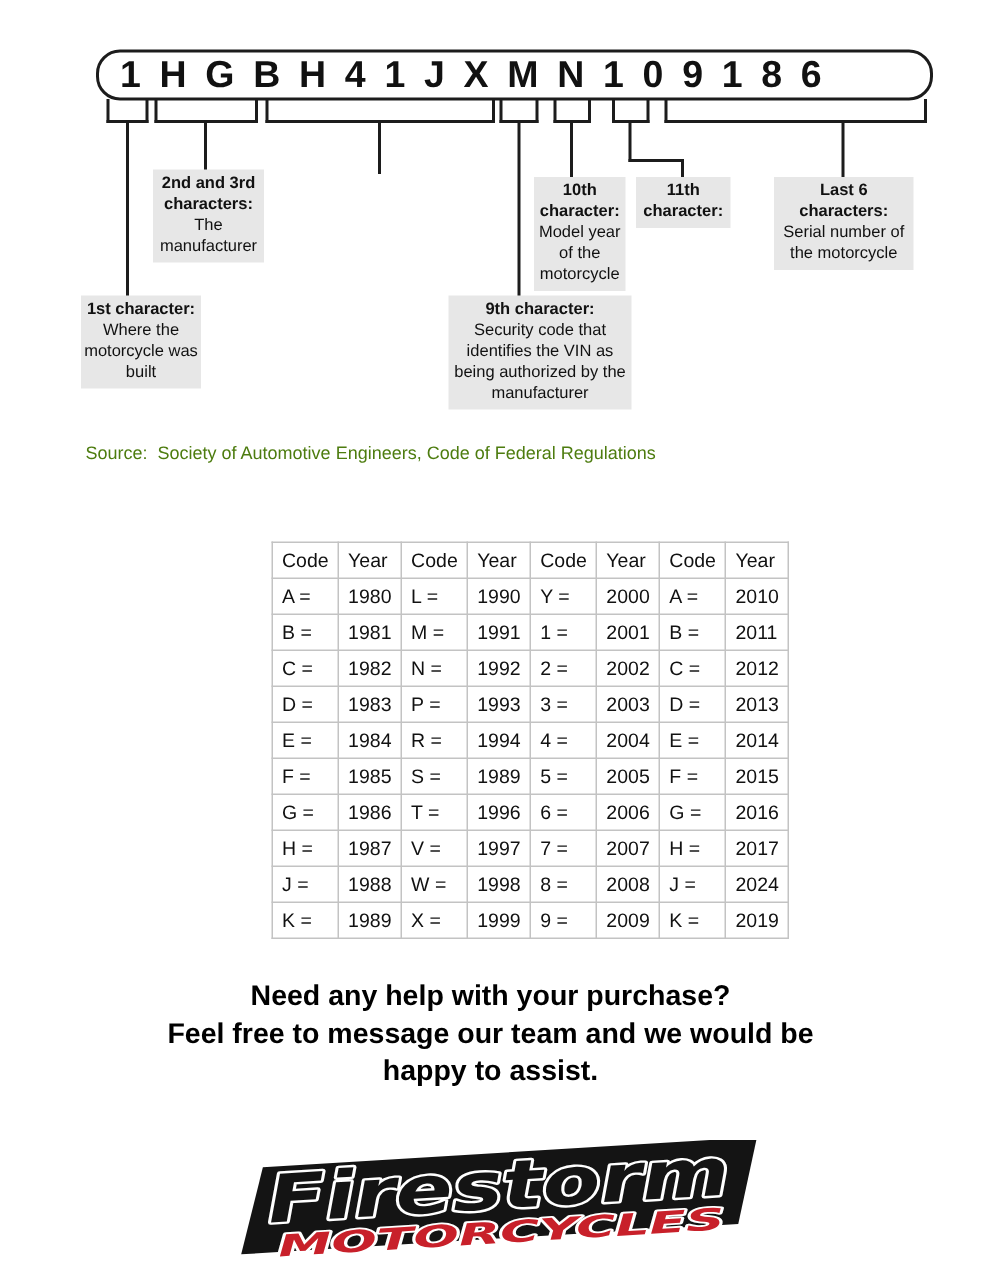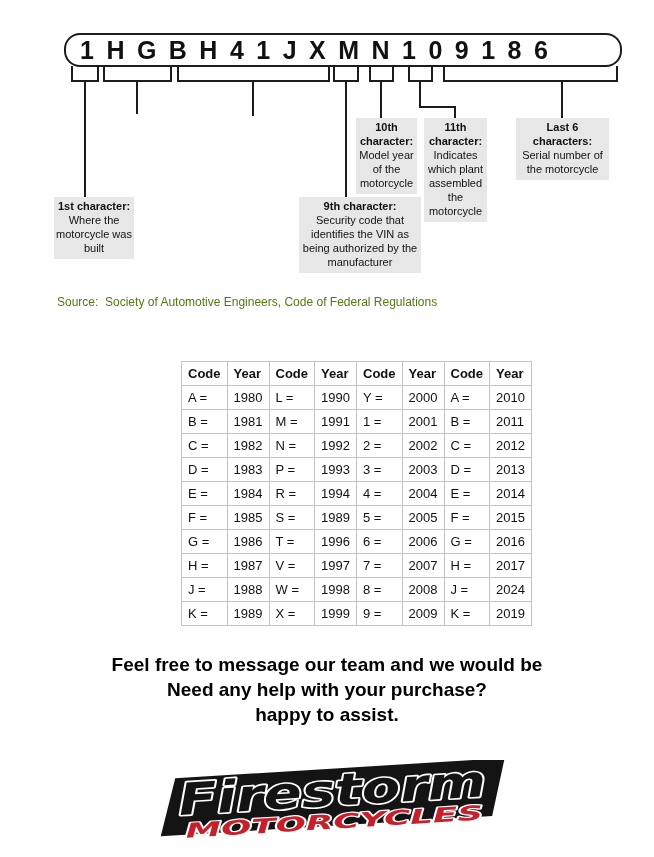--- a/index.html
+++ b/index.html
@@ -37,21 +37,21 @@
 
   
   .year-table {
     position:absolute; left:181px; top:361px;
     border-collapse:collapse; font-size:13px;
   }
   .year-table th, .year-table td {
     border:1px solid #c3c3c3; padding:4px 6px; text-align:left;
     white-space:nowrap; font-weight:normal;
   }
-  .year-table th { font-weight:bold;margin-left:31px; }
+  .year-table th { font-weight:normal;margin-left:31px; }
   .year-table td:nth-child(odd), .year-table th:nth-child(odd) { min-width:30px; }
   .year-table td:nth-child(even), .year-table th:nth-child(even) { min-width:29px; }
 
   
   .help {
     position:absolute; left:0; top:652px; width:654px; text-align:center;
     font-weight:bold; font-size:19px; line-height:25px; color:#000;
   }
 
   
@@ -101,35 +101,38 @@
     <div class="vline" style="left:419px;top:81px;height:27px"></div>
     <div class="hline" style="left:419px;top:106px;width:37px"></div>
     <div class="vline" style="left:454px;top:106px;height:12px"></div>
     <div class="vline" style="left:561px;top:81px;height:37px"></div>
 
     <div class="callout" style="left:54px;top:197px;width:80px">
       <div class="t">1st character:</div>
       <div class="b">Where the motorcycle was built</div>
     </div>
 
+    <div class="callout" style="left:102px;top:113px;width:74px">
+      <div class="t">2nd and 3rd characters:</div>
+      <div class="b">The manufacturer</div>
+    </div>
 
 
     <div class="callout" style="left:299px;top:197px;width:122px">
       <div class="t">9th character:</div>
       <div class="b">Security code that identifies the VIN as being authorized by the manufacturer</div>
     </div>
 
     <div class="callout" style="left:356px;top:118px;width:61px">
       <div class="t">10th character:</div>
       <div class="b">Model year of the motorcycle</div>
     </div>
 
     <div class="callout" style="left:424px;top:118px;width:63px">
       <div class="t">11th character:</div>
-      <div class="b">Indicates which plant assembled the motorcycle</div>
     </div>
 
     <div class="callout" style="left:516px;top:118px;width:93px">
       <div class="t">Last 6 characters:</div>
       <div class="b">Serial number of the motorcycle</div>
     </div>
 
     <div class="source">Source:  Society of Automotive Engineers, Code of Federal Regulations</div>
   </div>
 
@@ -244,22 +247,22 @@
           <td>1999</td>
           <td>9 =</td>
           <td>2009</td>
           <td>K =</td>
           <td>2019</td>
         </tr>
       </tbody>
   </table>
 
   <div class="help">
+    <div>Need any help with your purchase?</div>
     <div>Feel free to message our team and we would be</div>
-    <div>Need any help with your purchase?</div>
     <div>happy to assist.</div>
   </div>
 
   <div class="logo-wrap">
     <svg width="372" height="86" viewBox="0 0 372 86">
       <g transform="rotate(-3.5 186 42)">
         <polygon points="36,9 366,9 350,66 18,66" fill="#141414"></polygon>
         <text x="192" y="46" text-anchor="middle" font-family="DejaVu Sans, sans-serif" font-size="44" font-style="italic" font-weight="bold" stroke="#ffffff" stroke-width="3.2" paint-order="stroke" stroke-linejoin="round" textLength="308" lengthAdjust="spacingAndGlyphs" fill="#141414">Firestorm</text>
         <text x="192" y="69" text-anchor="middle" font-family="DejaVu Sans, sans-serif" font-size="20" font-style="italic" font-weight="bold" stroke="#ffffff" stroke-width="2.4" paint-order="stroke" stroke-linejoin="round" textLength="298" lengthAdjust="spacingAndGlyphs" fill="#c8202a">MOTORCYCLES</text>
       </g>

